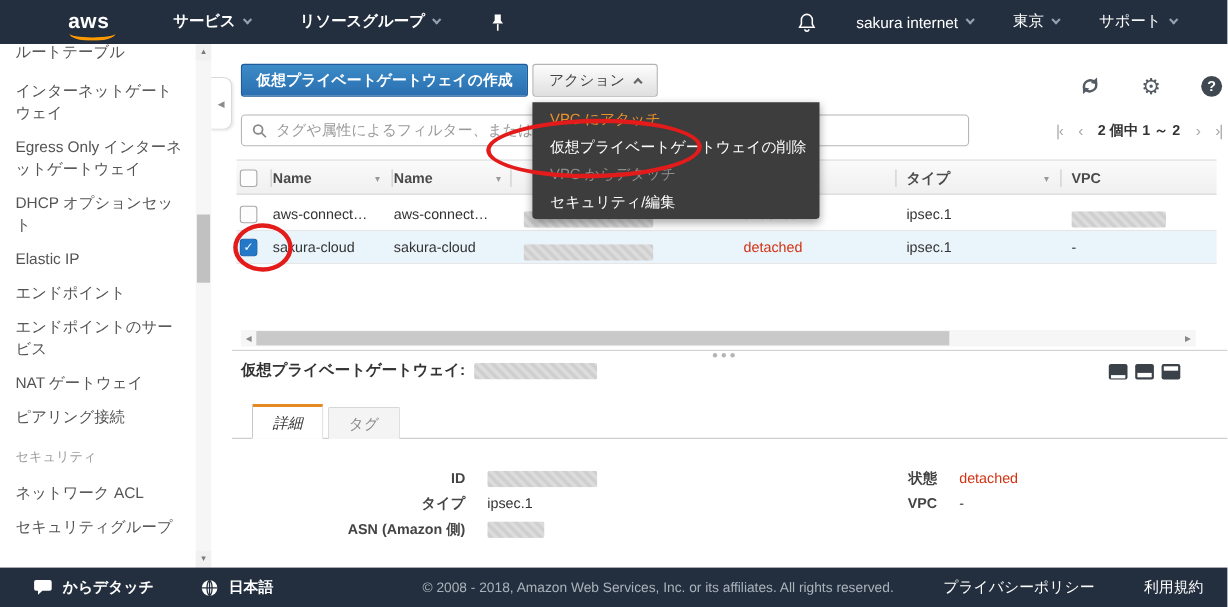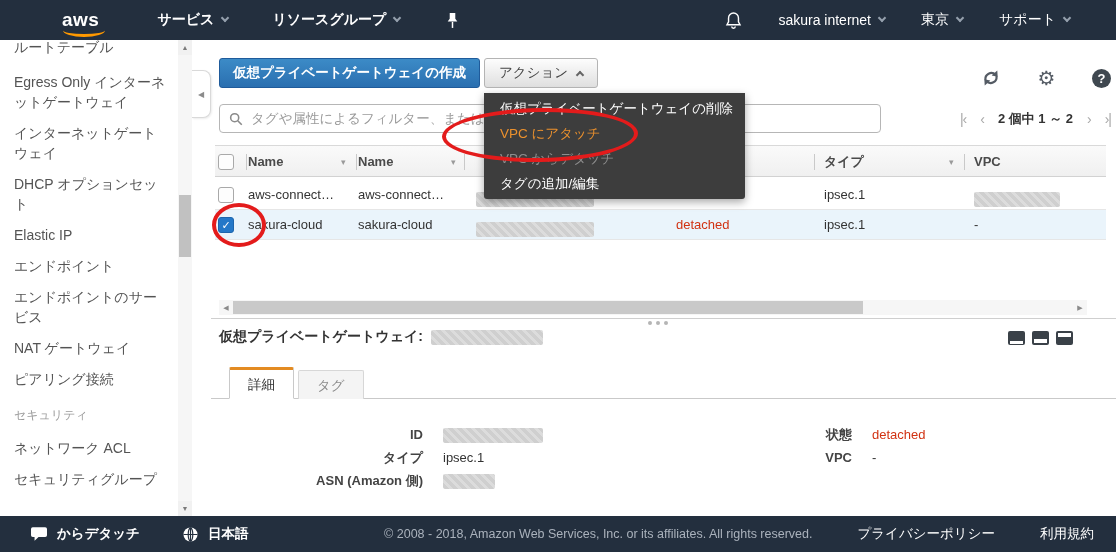--- a/index.html
+++ b/index.html
@@ -106,21 +106,21 @@
   .pane-ic { width:17px; height:14px; background:#3a4148; border-radius:2px; position:relative; cursor:pointer; }
   .pane-ic::after { content:""; position:absolute; left:2px; right:2px; background:#fff; }
   .pane-ic.b1::after { bottom:1px; height:3px; }
   .pane-ic.b2::after { bottom:2px; height:4px; }
   .pane-ic.b3::after { top:2px; height:4px; }
 
   .tabs { position:absolute; left:18px; top:327px; display:flex; }
   .tabs::after { content:""; position:absolute; left:-18px; top:31px; width:905px; border-top:1px solid #c9c9c9; }
   .tab { height:32px; padding:0 18px; font-size:13.5px; line-height:30px; cursor:pointer; position:relative; z-index:2; }
   .tab.active { background:#fff; border:1px solid #c9c9c9; border-bottom:1px solid #fff; border-top:3px solid #e38b22;
-                color:#333; border-radius:2px 2px 0 0; }
+                color:#333; border-radius:2px 2px 0 0;font-style:italic; }
   .tab.inactive { background:#f4f4f4; border:1px solid #d7d7d7; border-bottom:none; color:#8a8a8a; margin-left:4px;
                   border-radius:2px 2px 0 0; height:29px; margin-top:3px; }
 
   .field-row { position:absolute; font-size:13px; color:#333; height:18px; line-height:18px; }
   .field-label { position:absolute; left:0; width:212px; text-align:right; font-weight:bold; color:#444; }
   .field-value { position:absolute; left:232px; white-space:nowrap; }
   .fr .field-label { width:641px; }
   .fr .field-value { left:661px; }
 
   
@@ -187,22 +187,22 @@
       </div>
       <div class="nav-item">
         <span>サポート</span>
         <i class="chev-down"></i>
       </div>
     </div>
   </header>
 
   <aside class="sidebar">
     <div class="side-item clipped">ルートテーブル</div>
+    <div class="side-item">インターネットゲートウェイ</div>
     <div class="side-item">Egress Only インターネットゲートウェイ</div>
-    <div class="side-item">インターネットゲートウェイ</div>
     <div class="side-item">DHCP オプションセット</div>
     <div class="side-item">Elastic IP</div>
     <div class="side-item">エンドポイント</div>
     <div class="side-item">エンドポイントのサービス</div>
     <div class="side-item">NAT ゲートウェイ</div>
     <div class="side-item">ピアリング接続</div>
     <div class="side-header">セキュリティ</div>
     <div class="side-item">ネットワーク ACL</div>
     <div class="side-item">セキュリティグループ</div>
   </aside>
@@ -334,24 +334,24 @@
       <span class="field-label">状態</span>
       <span class="field-value status-red">detached</span>
     </div>
     <div class="field-row fr" style="left:0; top:409px; width:905px">
       <span class="field-label">VPC</span>
       <span class="field-value">-</span>
     </div>
   </main>
 
   <div class="actions-menu">
+    <div class="menu-item highlighted">VPC にアタッチ</div>
     <div class="menu-item">仮想プライベートゲートウェイの削除</div>
-    <div class="menu-item highlighted">VPC にアタッチ</div>
     <div class="menu-item disabled">VPC からデタッチ</div>
-    <div class="menu-item">タグの追加/編集</div>
+    <div class="menu-item">セキュリティ/編集</div>
   </div>
 
   <div class="annot annot-menu"></div>
   <div class="annot annot-checkbox"></div>
 
   <footer class="footer">
     <div class="foot-item foot-feedback">
       <svg width="18" height="16" viewBox="0 0 20 18">
           <path d="M3 1.5h14a2 2 0 0 1 2 2v7a2 2 0 0 1-2 2H9.5l-4.5 4v-4H3a2 2 0 0 1-2-2v-7a2 2 0 0 1 2-2z" fill="#fff"></path>
         </svg>

